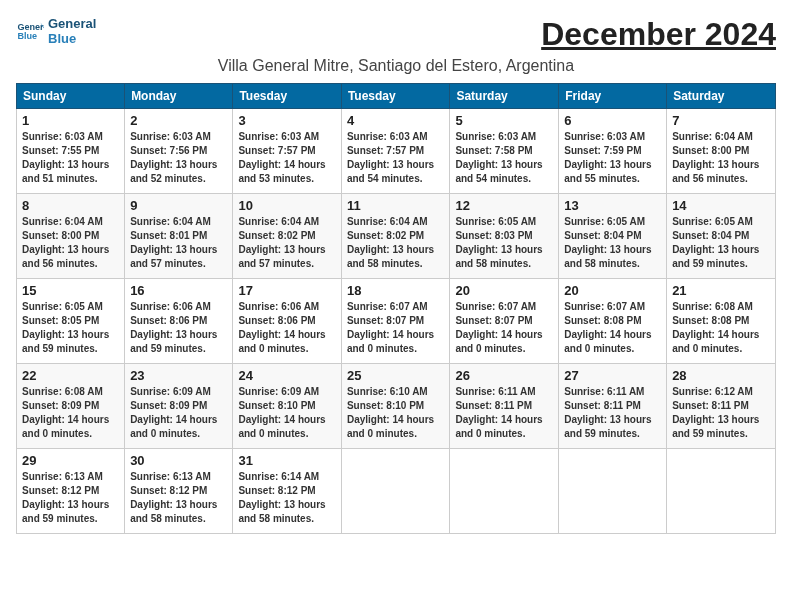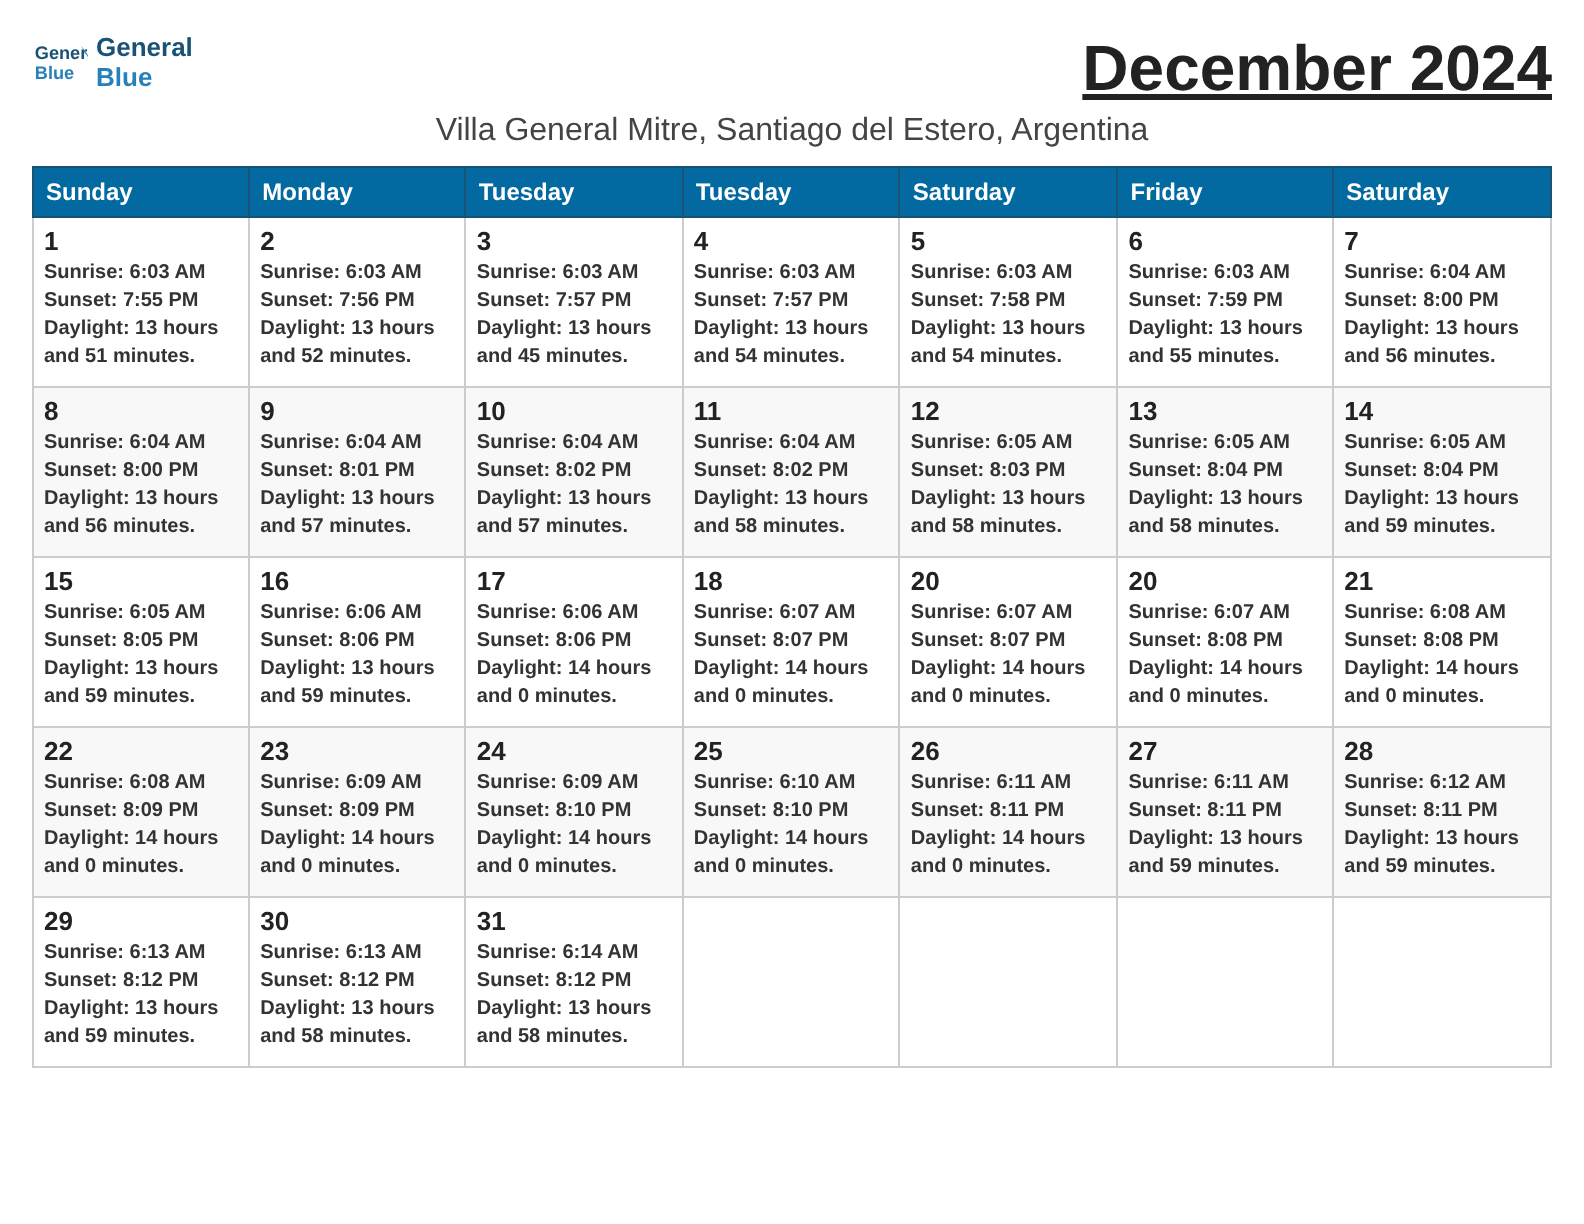--- a/index.html
+++ b/index.html
@@ -134,21 +134,21 @@
           <span>Sunrise: 6:03 AM</span><br>
           <span>Sunset: 7:56 PM</span><br>
           <span>Daylight: 13 hours and 52 minutes.</span>
         </div>
       </td>
         <td>
         <span class="day-number">3</span>
         <div class="day-info">
           <span>Sunrise: 6:03 AM</span><br>
           <span>Sunset: 7:57 PM</span><br>
-          <span>Daylight: 13 hours and 45 minutes.</span>
+          <span>Daylight: 14 hours and 53 minutes.</span>
         </div>
       </td>
         <td>
         <span class="day-number">4</span>
         <div class="day-info">
           <span>Sunrise: 6:03 AM</span><br>
           <span>Sunset: 7:57 PM</span><br>
           <span>Daylight: 13 hours and 54 minutes.</span>
         </div>
       </td>

